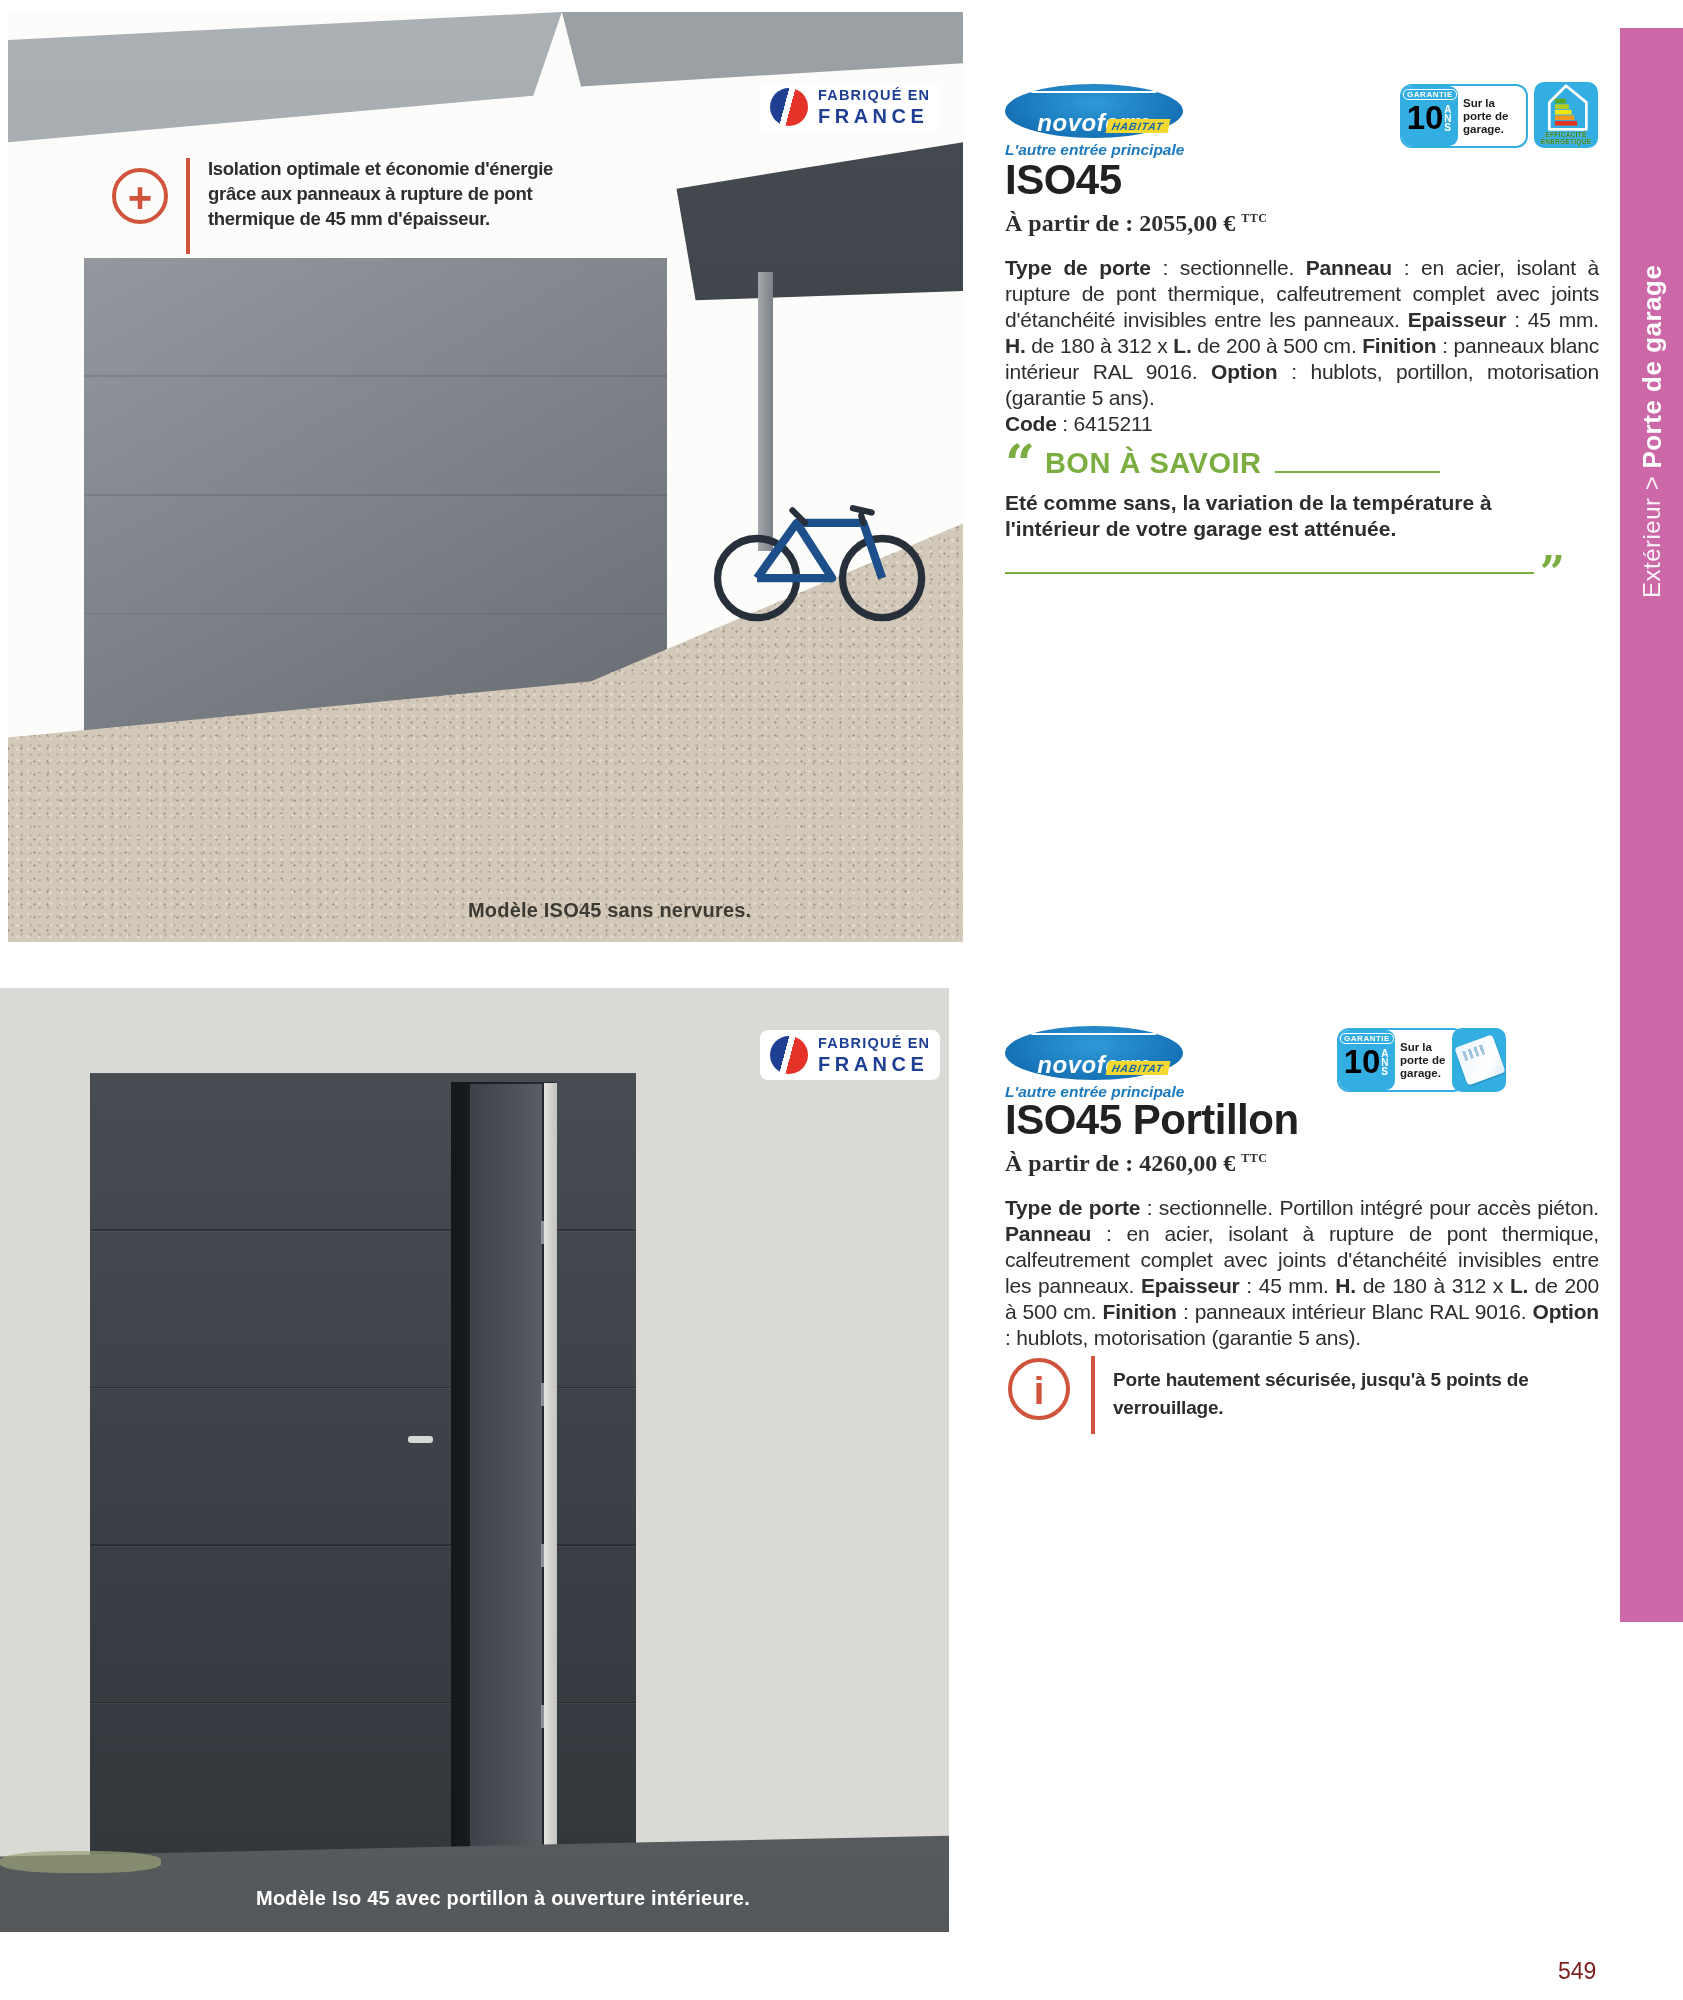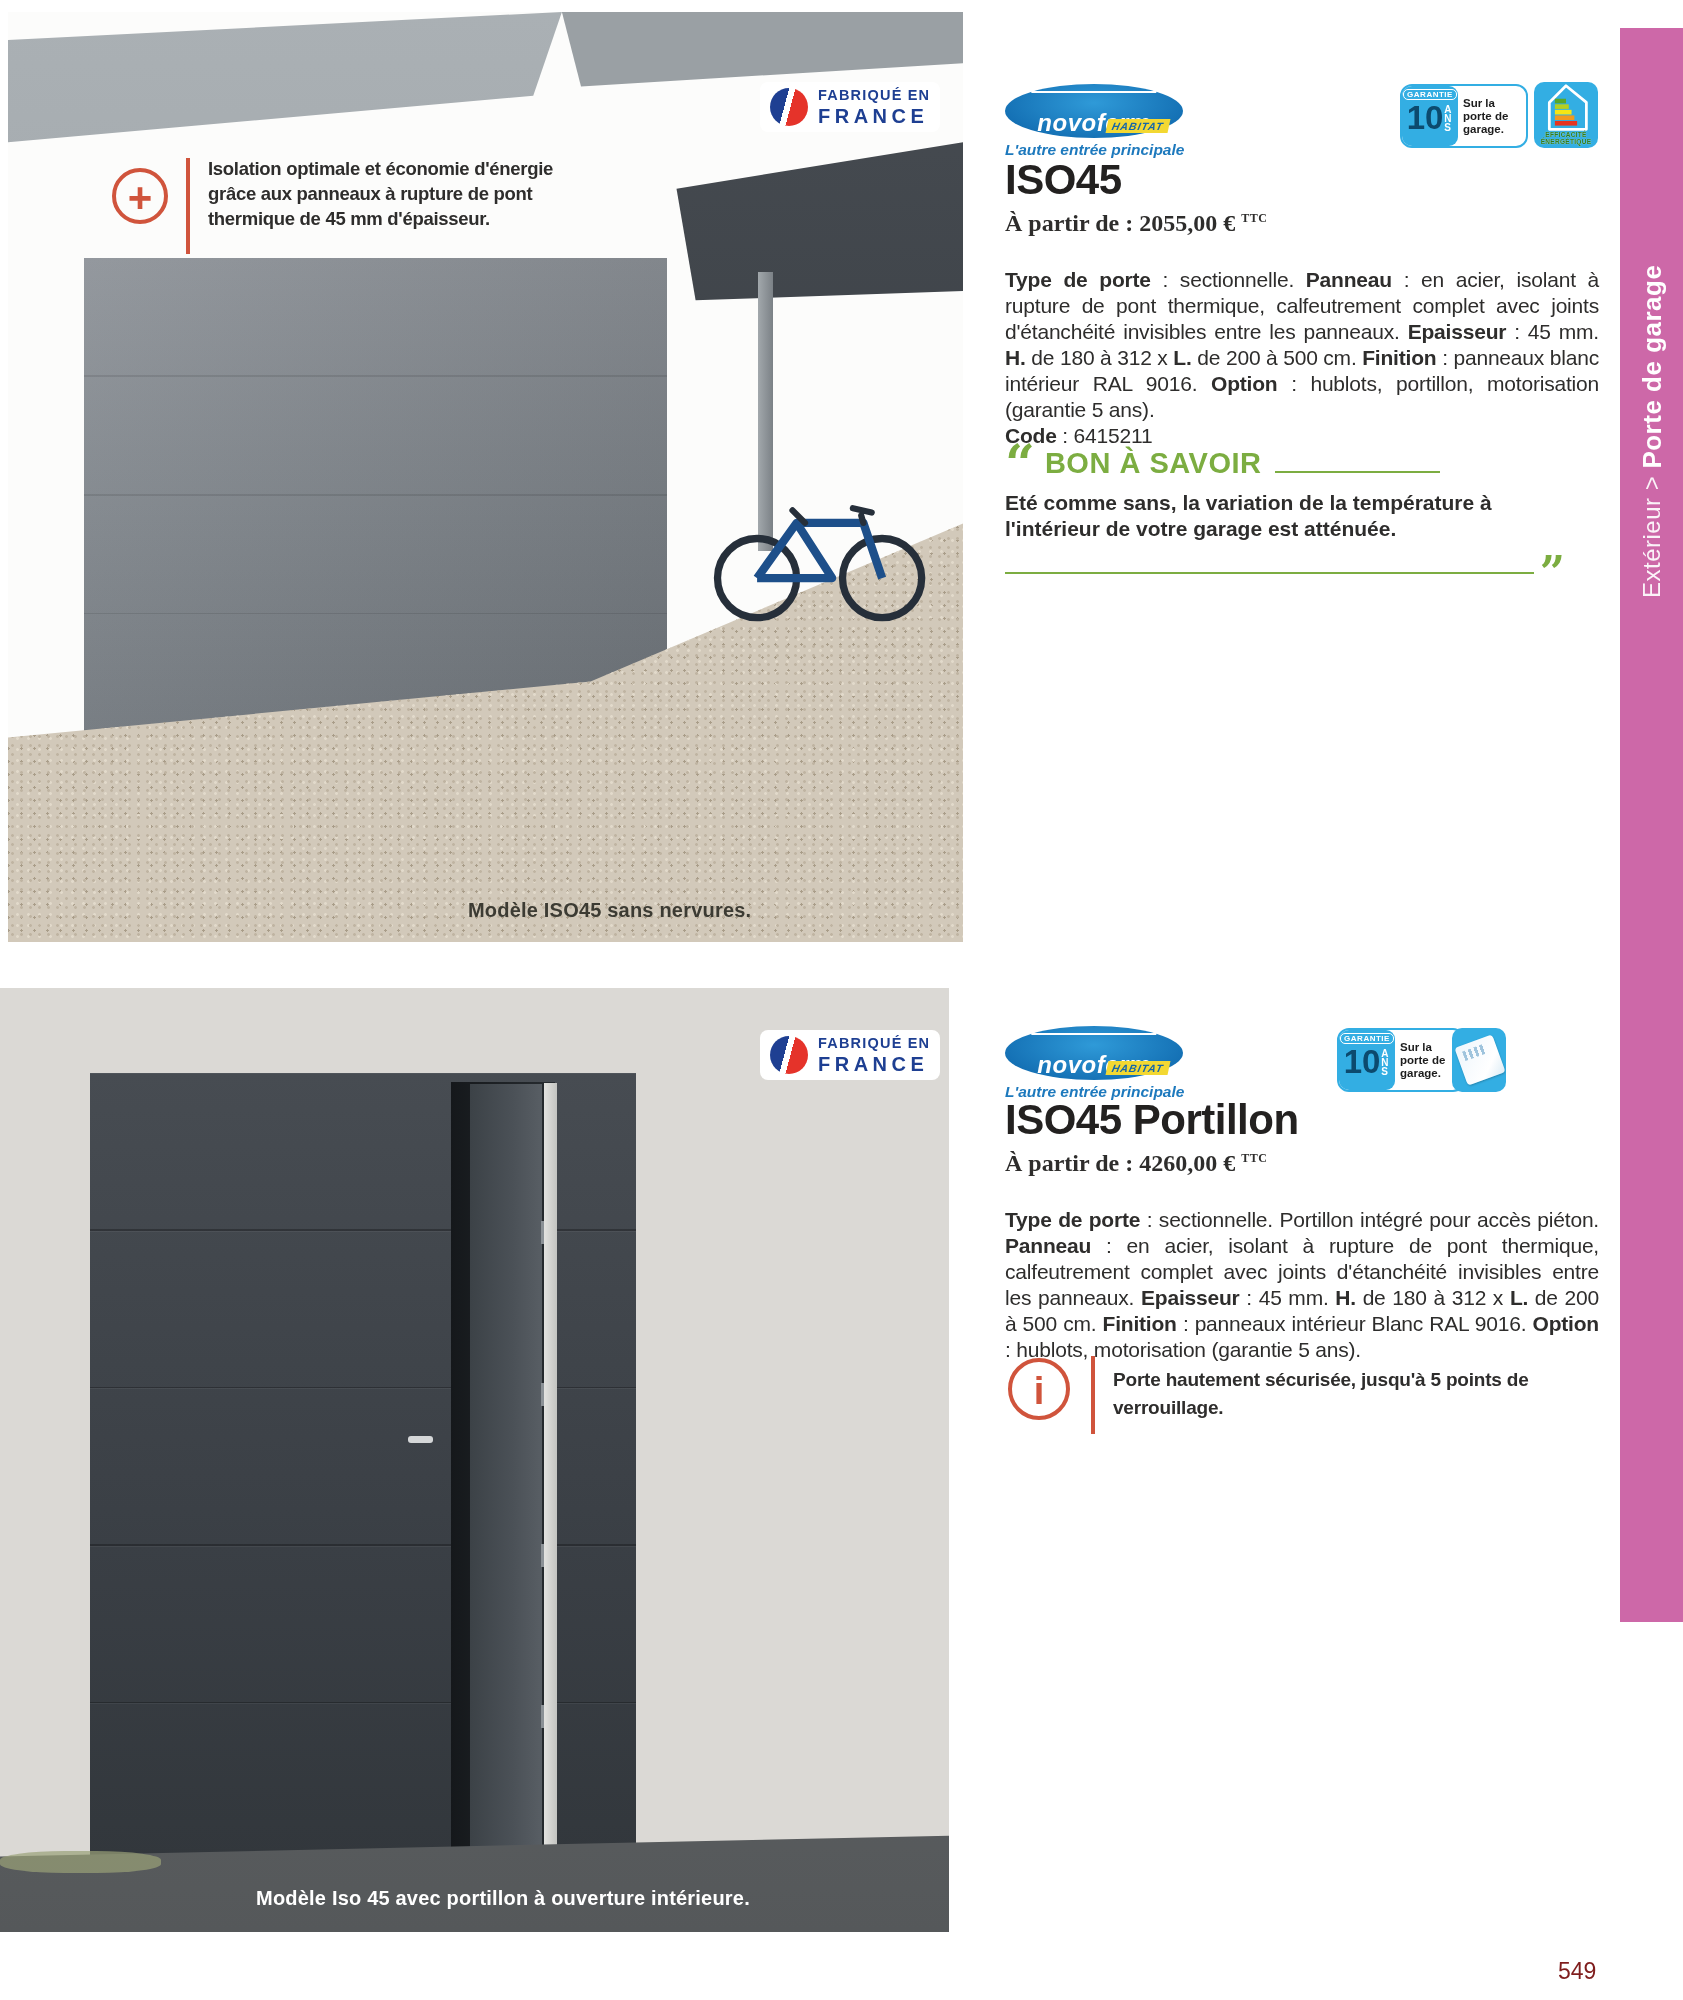--- a/index.html
+++ b/index.html
@@ -92,21 +92,21 @@
     font-size:10.5px;font-weight:bold;font-style:italic;padding:1px 5px;transform:skewX(-12deg);letter-spacing:1px;}
   .nf-tag{margin-top:3px;font-size:15.5px;font-weight:bold;font-style:italic;color:#1d79bd;white-space:nowrap;}
 
   
   .gar{display:flex;width:128px;height:64px;border:2px solid var(--badge-blue);border-radius:12px;background:#fff;overflow:hidden;}
   .gar1{left:1400px;top:84px;}
   .gar2{left:1337px;top:1028px;}
   .gar-left{width:56px;background:var(--badge-blue);display:flex;flex-direction:column;align-items:center;border-radius:0 9px 9px 0;}
   .gar-lbl{margin-top:3px;font-size:8px;font-weight:bold;color:#fff;border:1px solid #fff;border-radius:5px;padding:0 3px;letter-spacing:.5px;}
   .gar-row{display:flex;align-items:center;}
-  .gar-num{font-size:33px;font-weight:bold;color:#0c4a6e;line-height:36px;}
+  .gar-num{font-size:33px;font-weight:bold;color:#000000;line-height:36px;}
   .gar-ans{display:inline-block;width:9px;font-size:10px;font-weight:bold;color:#fff;line-height:9px;word-break:break-all;margin-left:1px;}
   .gar-right{flex:1;display:flex;align-items:center;padding:4px 5px;font-size:11.5px;font-weight:bold;color:#1c1c1c;line-height:13px;}
 
   
   .energy{left:1534px;top:82px;width:64px;height:66px;border-radius:10px;background:var(--badge-blue);overflow:hidden;}
   .energy svg{position:absolute;left:4px;top:1px;}
   .en-l1,.en-l2{position:absolute;left:0;width:100%;text-align:center;font-size:6.5px;font-weight:bold;color:#2f7a1c;letter-spacing:.3px;text-shadow:0 0 1px #dff0c8;}
   .en-l1{bottom:10px;}
   .en-l2{bottom:3px;}
 
@@ -117,21 +117,21 @@
   .panel-tilt::after{content:"";position:absolute;left:6px;top:6px;width:22px;height:10px;
     background:repeating-linear-gradient(90deg,#9fc4dd 0 3px,rgba(0,0,0,0) 3px 6px);}
 
   
   .prod{width:594px;}
   .prod1{left:1005px;top:158px;}
   .prod2{left:1005px;top:1098px;}
   .prod h2{font-size:42px;line-height:44px;letter-spacing:-.5px;color:#232120;}
   .price{margin-top:8px;font-size:24px;font-weight:bold;font-family:Liberation Serif, serif;}
   .price sup{font-size:12px;font-weight:bold;vertical-align:super;letter-spacing:.5px;}
-  .desc{margin-top:30px;font-size:21px;line-height:26px;text-align:justify;letter-spacing:-.2px;}
+  .desc{margin-top:18px;font-size:21px;line-height:26px;text-align:justify;letter-spacing:-.2px;}
   .codeline{font-size:21px;line-height:26px;letter-spacing:-.2px;}
 
   
   .tip{left:1005px;top:448px;width:560px;}
   .tip-head{display:flex;align-items:flex-end;}
   .q-open{color:var(--green);font-size:52px;line-height:28px;font-weight:bold;font-family:"DejaVu Serif","Liberation Serif",serif;}
   .tip-title{margin-left:10px;color:var(--green);font-size:29px;font-weight:bold;letter-spacing:.5px;line-height:30px;}
   .tip-rule{flex:1;max-width:165px;height:2px;background:var(--green);margin:0 0 5px 14px;}
   .tip-text{margin-top:12px;font-size:21px;line-height:26px;font-weight:bold;width:500px;}
   .tip-divider{display:flex;align-items:flex-start;margin-top:16px;}

